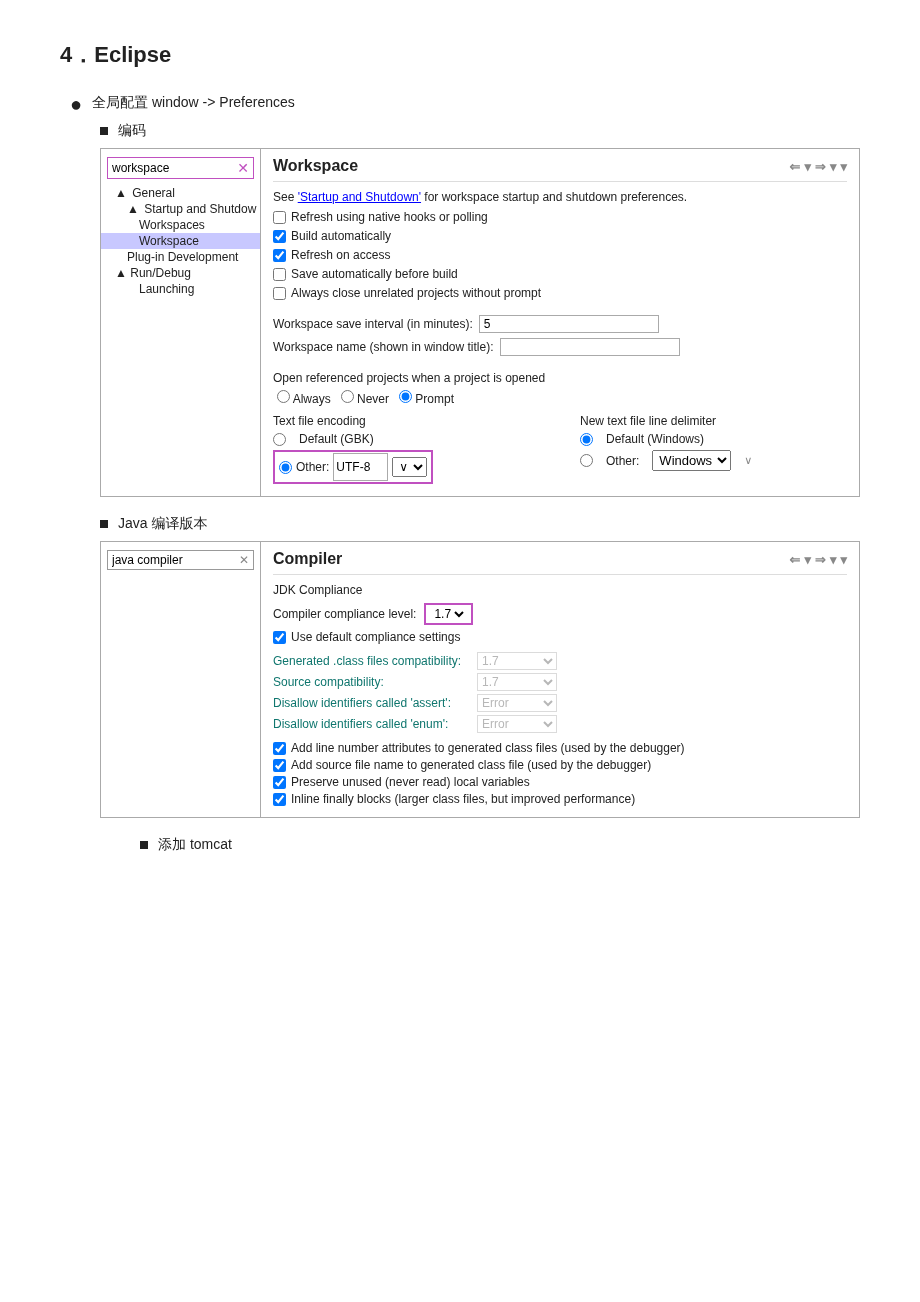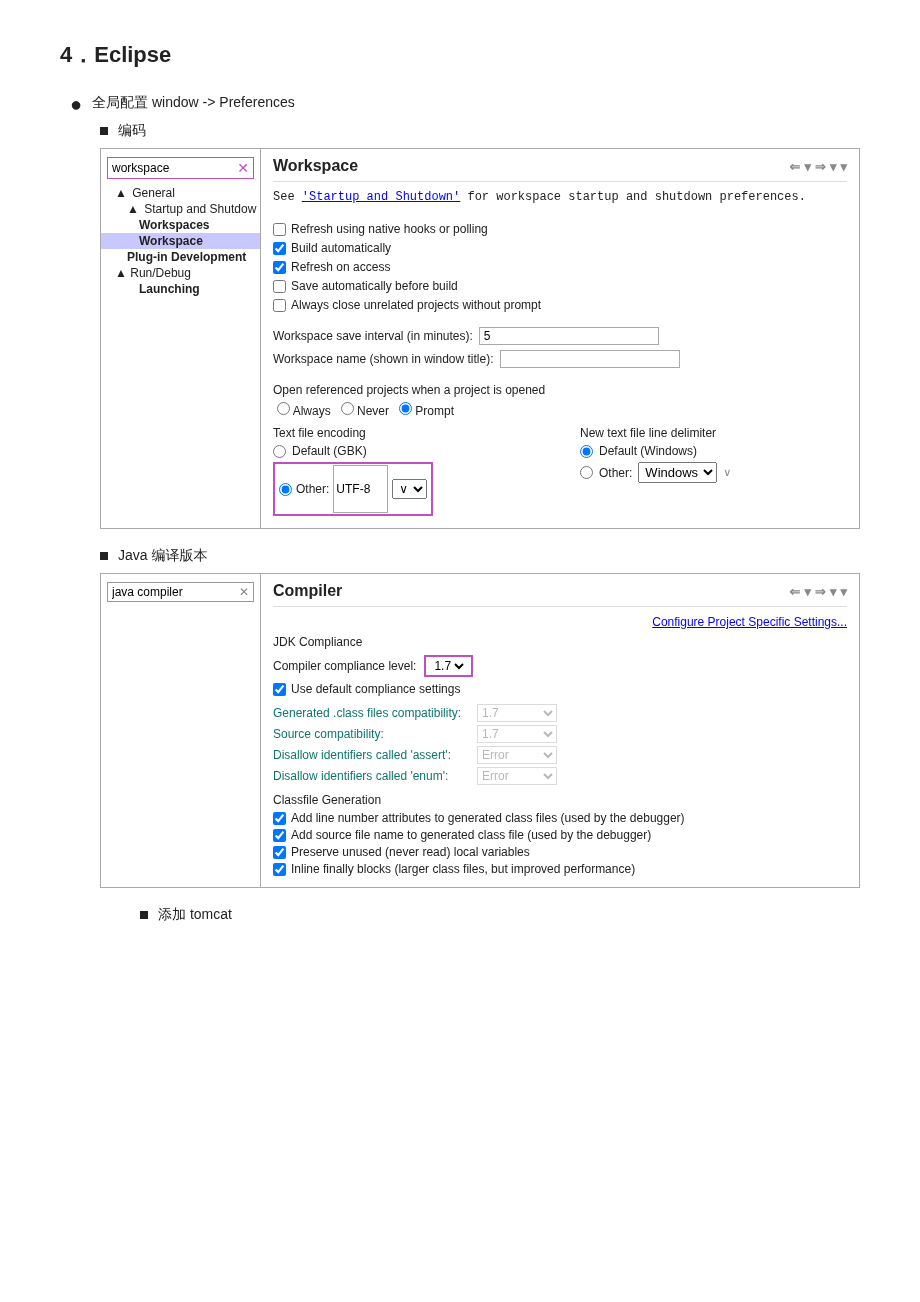--- a/index.html
+++ b/index.html
@@ -87,21 +87,21 @@
       cursor: default;
       white-space: nowrap;
     }
     .tree-item.selected {
       background: #c8c8ff;
     }
     .tree-item .arrow { margin-right: 2px; }
     .tree-indent1 { padding-left: 14px; }
     .tree-indent2 { padding-left: 26px; }
     .tree-indent3 { padding-left: 38px; }
-    .tree-bold { font-weight: bold; }
+    .tree-bold { font-weight: normal; }
 
     .eclipse-right {
       flex: 1;
       padding: 8px 12px;
       background: #fff;
       position: relative;
     }
     .eclipse-right-title {
       font-size: 16px;
       font-weight: bold;
@@ -109,21 +109,21 @@
       padding-bottom: 6px;
       margin-bottom: 8px;
       display: flex;
       justify-content: space-between;
       align-items: center;
     }
     .title-nav { display: flex; gap: 4px; color: #888; font-size: 13px; }
     .title-nav span { cursor: pointer; }
 
     .pref-link { color: #00f; text-decoration: underline; cursor: pointer; font-size: 12px; }
-    .pref-desc { font-size: 12px; margin-bottom: 18px; font-family: Liberation Mono, monospace; }
+    .pref-desc { font-size: 12px; margin-bottom: 6px; }
     .pref-row {
       display: flex;
       align-items: center;
       margin-bottom: 5px;
       font-size: 12px;
     }
     .pref-row input[type=checkbox],
     .pref-row input[type=radio] {
       margin-right: 5px;
     }
@@ -151,40 +151,40 @@
       margin-top: 8px;
     }
     .pref-group-col { flex: 1; }
     .pref-group-title { font-size: 12px; margin-bottom: 4px; }
 
     .radio-group { display: flex; gap: 10px; align-items: center; font-size: 12px; }
 
     .encoding-row {
       display: flex;
       align-items: center;
-      gap: 6px;
+      gap: 13px;
       font-size: 12px;
       margin-bottom: 4px;
     }
     .encoding-row select {
       font-size: 12px;
       padding: 1px 2px;
     }
     .utf8-box {
       border: 2px solid #c050c0;
       padding: 1px 4px;
       display: flex;
       align-items: center;
       gap: 4px;
     }
     .utf8-box input[type=text] {
       border: 1px solid #aaa;
       font-size: 12px;
       width: 55px;
-      padding: 16px 2px;
+      padding: 6px 2px;
     }
     .utf8-box select {
       font-size: 12px;
     }
 
     
     .compiler-right { padding: 8px 12px; }
     .configure-link { color: #00f; text-decoration: underline; font-size: 12px; text-align: right; display: block; margin-bottom: 6px; }
     .jdk-section-title { font-size: 12px; font-weight: normal; margin-bottom: 6px; }
     .compliance-row {
@@ -385,21 +385,20 @@
         <span>Compiler</span>
         <div class="title-nav">
           <span>⇐</span>
           <span>▾</span>
           <span>⇒</span>
           <span>▾</span>
           <span>▾</span>
         </div>
       </div>
 
-      <a class="configure-link">Configure Project Specific Settings...</a>
 
       <div class="jdk-section-title">JDK Compliance</div>
 
       <div class="compliance-row">
         <span>Compiler compliance level:</span>
         <div class="compliance-dropdown">
           <select>
             <option>1.7</option>
             <option>1.6</option>
             <option>1.8</option>
@@ -423,21 +422,20 @@
       <div class="sub-panel-row">
         <span class="label-col">Disallow identifiers called 'assert':</span>
         <select class="gray-text" disabled=""><option>Error</option></select>
       </div>
       <div class="sub-panel-row">
         <span class="label-col">Disallow identifiers called 'enum':</span>
         <select class="gray-text" disabled=""><option>Error</option></select>
       </div>
 
       <div class="classfile-section">
-        <div class="classfile-title">Classfile Generation</div>
         <div class="classfile-row">
           <input type="checkbox" checked="" id="cf2" style="">
           <label for="cf2">Add line number attributes to generated class files (used by the debugger)</label>
         </div>
         <div class="classfile-row">
           <input type="checkbox" checked="" id="cf3" style="">
           <label for="cf3">Add source file name to generated class file (used by the debugger)</label>
         </div>
         <div class="classfile-row">
           <input type="checkbox" checked="" id="cf4" style="">

